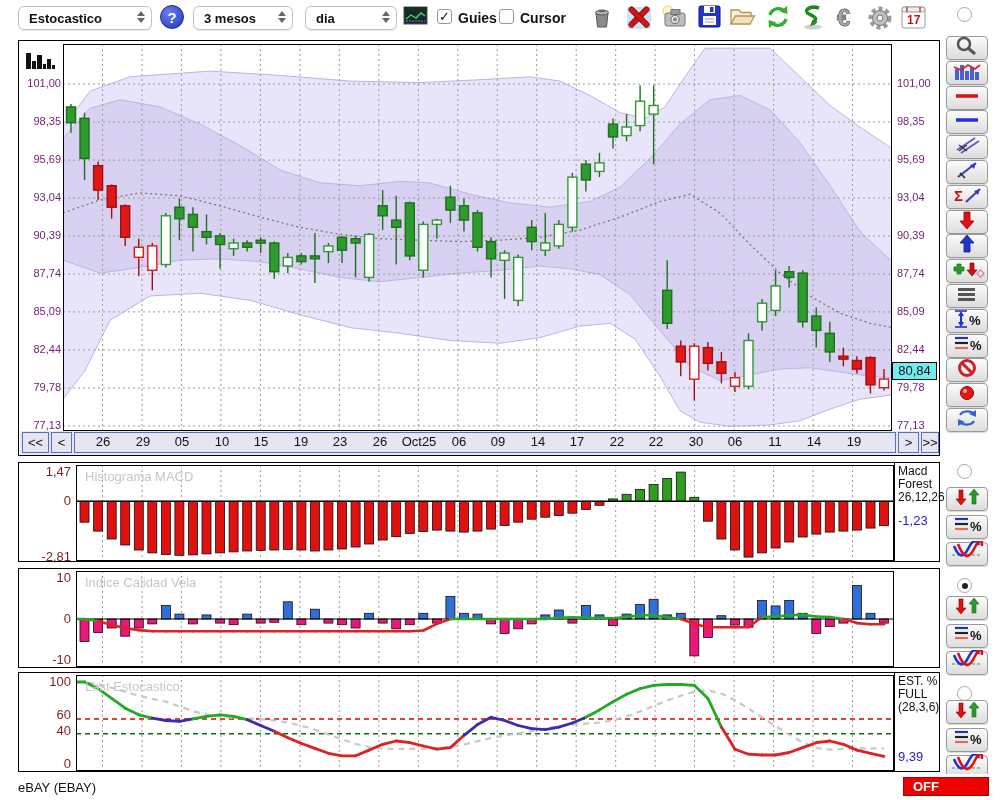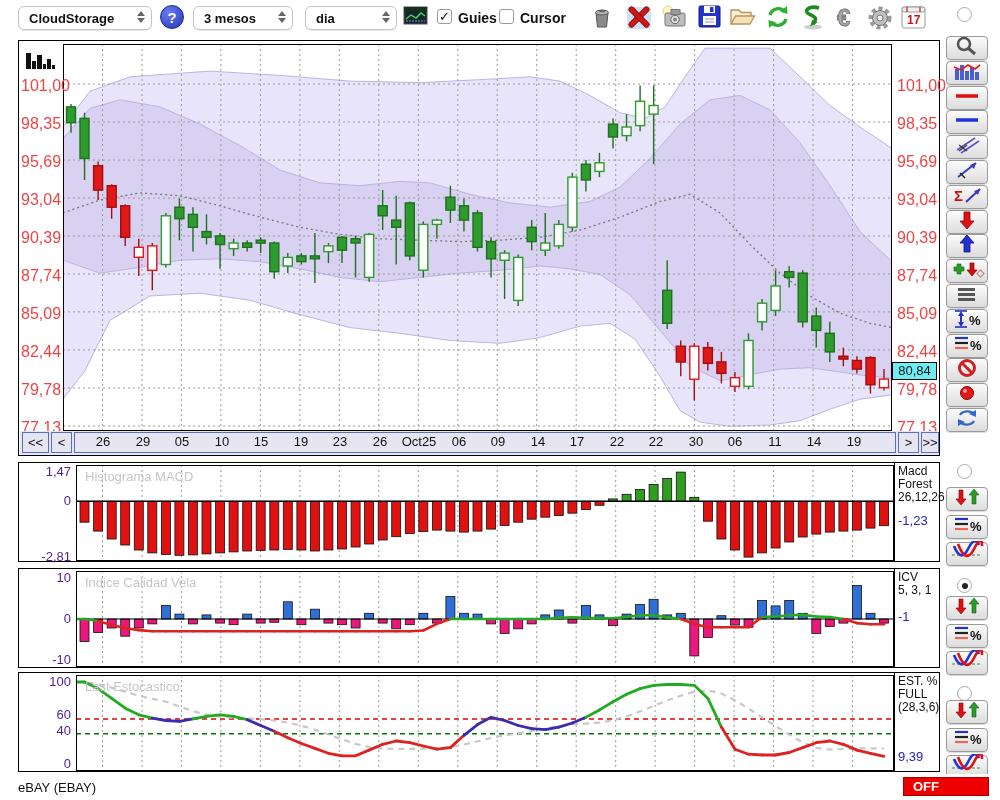--- a/index.html
+++ b/index.html
@@ -14,33 +14,33 @@
   .select .chevrons .dn { width:0; height:0; border-left:4px solid transparent; border-right:4px solid transparent; border-top:5px solid #666; }
   #help-btn { position:absolute; left:160px; top:5px; width:24px; height:24px; border-radius:50%; background:radial-gradient(circle at 35% 30%, #6b7cf0, #2436b8); color:#fff; font-weight:bold; font-size:15px; text-align:center; line-height:24px; border:1px solid #1a2a90; }
   .chk { position:absolute; top:9px; width:15px; height:15px; border:1px solid #999; border-radius:3px; background:#fff; font-size:13px; line-height:14px; text-align:center; color:#111; }
   .chk-label { position:absolute; top:10px; font-size:14px; font-weight:bold; color:#111; }
   .tbicon { position:absolute; top:4px; width:28px; height:28px; }
   #top-radio { position:absolute; left:957px; top:7px; width:15px; height:15px; border-radius:50%; border:1px solid #aaa; background:#fff; }
 
   
   #chart-outer { position:absolute; left:18px; top:40px; width:922px; height:416px; border:1px solid #000; background:#fff; }
   #main-svg { position:absolute; left:44px; top:3px; }
-  .axlabel { position:absolute; font-size:16px; color:#ef4444; white-space:nowrap; }
+  .axlabel { position:absolute; font-size:11px; color:#701a75; white-space:nowrap; }
   #last-label { position:absolute; left:62px; top:8px; font-size:14px; color:#111; }
   #histo-icon { position:absolute; left:5px; top:8px; }
   #price-badge { position:absolute; left:873px; top:321px; width:45px; height:18px; background:#6eeef2; border:1px solid #000; font-size:13px; color:#111; text-align:center; line-height:16px; }
   #datebar { position:absolute; left:1px; top:390px; width:919px; height:24px; background:#e6e6f2; }
   .navbtn { position:absolute; top:1px; height:21px; background:#e6e6f2; border:1px solid #5570c0; font-size:13px; color:#111; text-align:center; line-height:19px; }
   #date-cell { position:absolute; left:54px; top:1px; width:822px; height:21px; border:1px solid #5570c0; }
   .datelabel { position:absolute; top:3px; width:40px; text-align:center; font-size:13px; color:#111; }
 
   
   .panel { position:absolute; left:18px; width:922px; height:100px; border:1px solid #000; background:#fff; }
   .panel-plot { position:absolute; left:57px; top:2px; }
-  .ptick { position:absolute; font-size:13px; color:#4c1d95; width:50px; text-align:right; left:2px; }
+  .ptick { position:absolute; font-size:13px; color:#7f1d1d; width:50px; text-align:right; left:2px; }
   .ptitle { position:absolute; left:66px; top:6px; font-size:13px; color:#c6c6c6; }
   .rblock { position:absolute; left:875px; top:0; width:45px; height:98px; border-left:1px solid #000; padding:2px 0 0 3px; }
   .rlines div { font-size:12px; color:#111; line-height:13px; white-space:nowrap; }
   .rvalue { position:absolute; left:3px; font-size:13px; color:#2222cc; }
 
   
   #sidebar { position:absolute; left:944px; top:0; width:56px; height:800px; }
   .toolbtn { position:absolute; left:2px; width:42px; height:24px; border:1px solid #9a9a9a; border-radius:4px; background:linear-gradient(#fbfbfb,#dcdcdc); box-shadow:0 1px 1px rgba(0,0,0,0.15); display:flex; align-items:center; justify-content:center; }
   .radio { position:absolute; left:13px; width:15px; height:15px; border-radius:50%; border:1px solid #aaa; background:#fff; }
   .radio.sel::after { content:""; position:absolute; left:3.5px; top:3.5px; width:6px; height:6px; border-radius:50%; background:#222; }
@@ -51,21 +51,21 @@
   #config-path { position:absolute; left:120px; top:7px; width:760px; text-align:center; font-size:12px; color:#1515cc; font-weight:bold; }
   #off-btn { position:absolute; left:903px; top:3px; width:86px; height:19px; background:#ee0000; border:1px solid #aa0000; color:#fff; font-size:13px; font-weight:bold; line-height:17px; padding-left:9px; }
 </style>
 </head>
 <body>
 
 <div id="app">
 
   <div id="toolbar">
     <div class="select" style="left:18px;width:134px">
-      <span>CloudStorage</span>
+      <span>Estocastico</span>
       <span class="chevrons">
           <span class="up"></span>
           <span class="dn"></span>
         </span>
     </div>
     <div id="help-btn">?</div>
     <div class="select" style="left:193px;width:100px">
       <span>3 mesos</span>
       <span class="chevrons">
           <span class="up"></span>
@@ -624,27 +624,20 @@
         <line x1="780.9" y1="52.1" x2="794.5" y2="53.3" stroke="#dd2222" stroke-width="2.6" stroke-linecap="round"></line>
         <line x1="794.5" y1="53.3" x2="808.0" y2="53.3" stroke="#dd2222" stroke-width="2.6" stroke-linecap="round"></line>
         <rect x="0.5" y="0.5" width="817" height="95" fill="none" stroke="#000"></rect>
       </svg>
     <div class="ptitle">Indice Calidad Vela</div>
     <div class="axis-labels" id="icv-labels">
         <div class="ptick" style="top:1px">10</div>
         <div class="ptick" style="top:42px">0</div>
         <div class="ptick" style="top:83px">-10</div>
       </div>
-    <div class="rblock">
-      <div class="rlines" id="icv-rlines">
-          <div>ICV</div>
-          <div>5, 3, 1</div>
-        </div>
-      <div class="rvalue" style="top: 40px;">-1</div>
-    </div>
   </div>
 
   <div class="panel" style="top:672px" id="panel-stoch">
     <svg class="panel-plot" id="stoch-svg" width="818" height="96">
         <rect x="0" y="0" width="818" height="96" fill="#fff"></rect>
         <line x1="26.5" y1="0" x2="26.5" y2="96" stroke="#9a9a9a" stroke-width="1" stroke-dasharray="2 3"></line>
         <line x1="66.0" y1="0" x2="66.0" y2="96" stroke="#9a9a9a" stroke-width="1" stroke-dasharray="2 3"></line>
         <line x1="105.4" y1="0" x2="105.4" y2="96" stroke="#9a9a9a" stroke-width="1" stroke-dasharray="2 3"></line>
         <line x1="144.9" y1="0" x2="144.9" y2="96" stroke="#9a9a9a" stroke-width="1" stroke-dasharray="2 3"></line>
         <line x1="184.4" y1="0" x2="184.4" y2="96" stroke="#9a9a9a" stroke-width="1" stroke-dasharray="2 3"></line>

